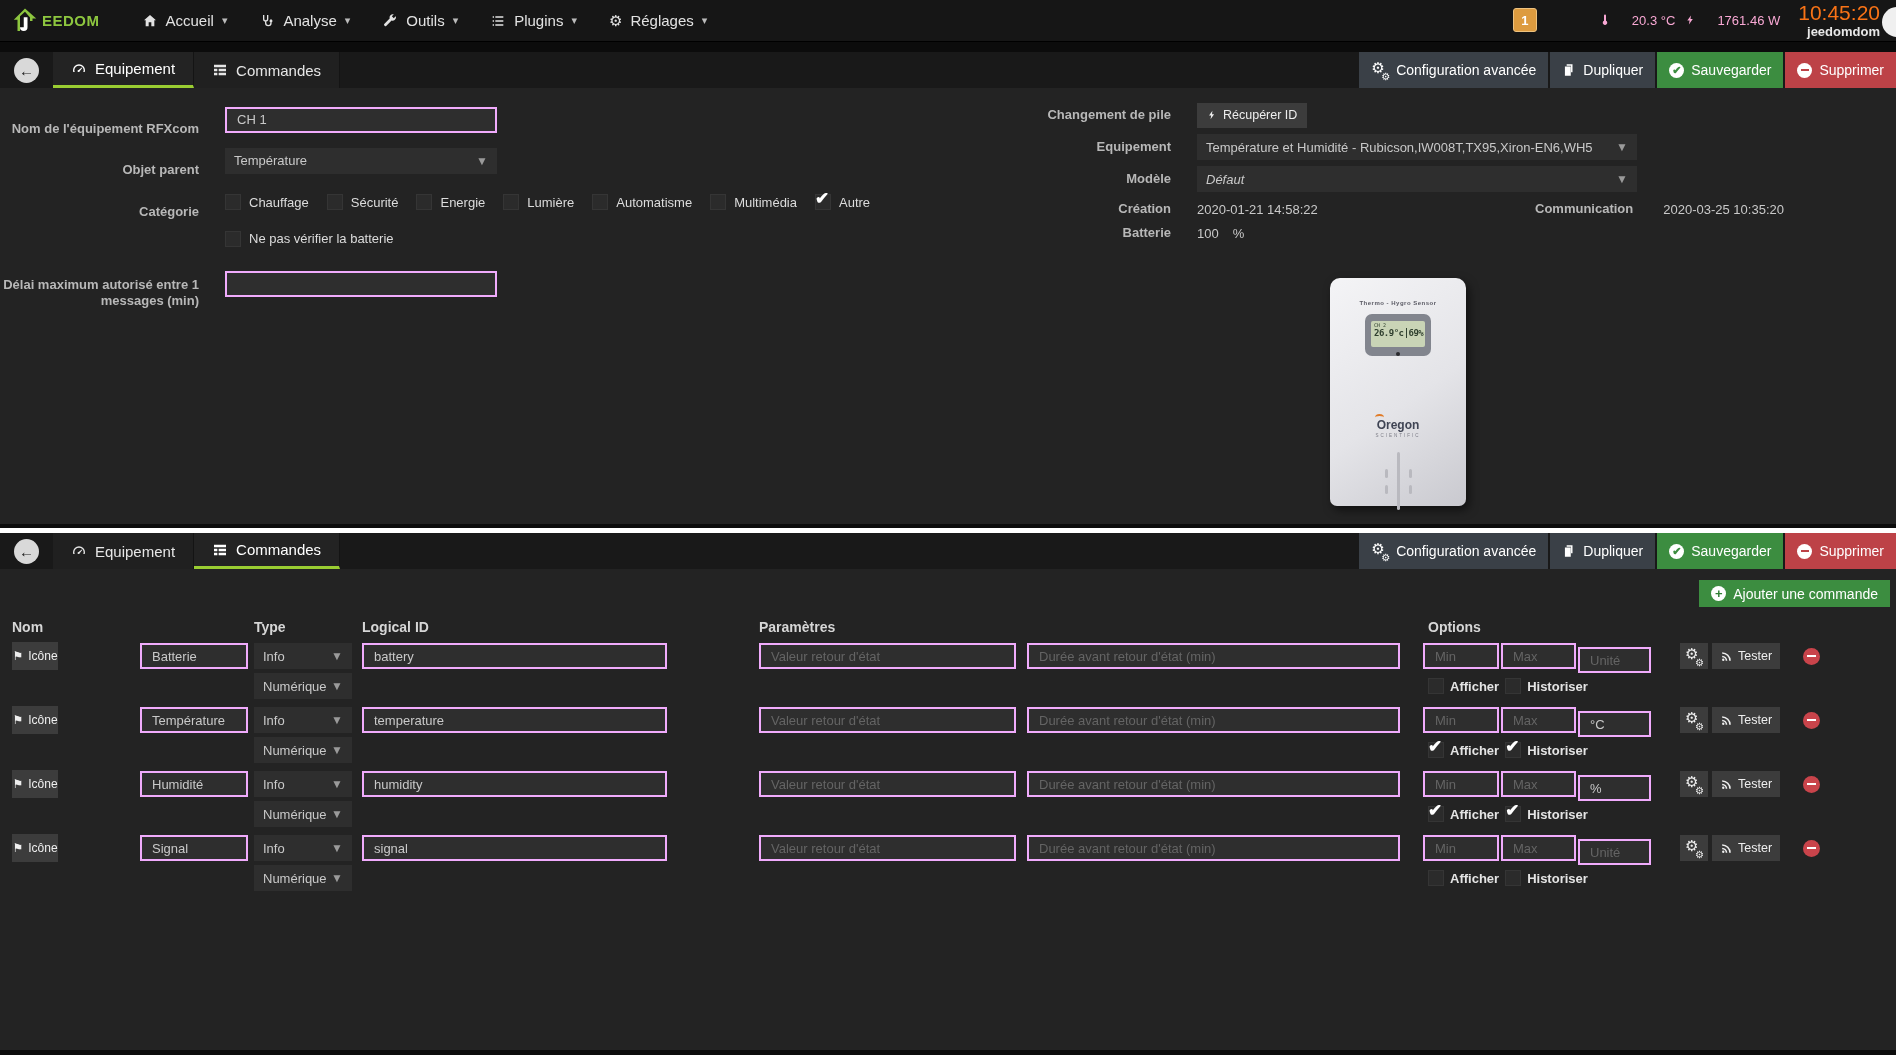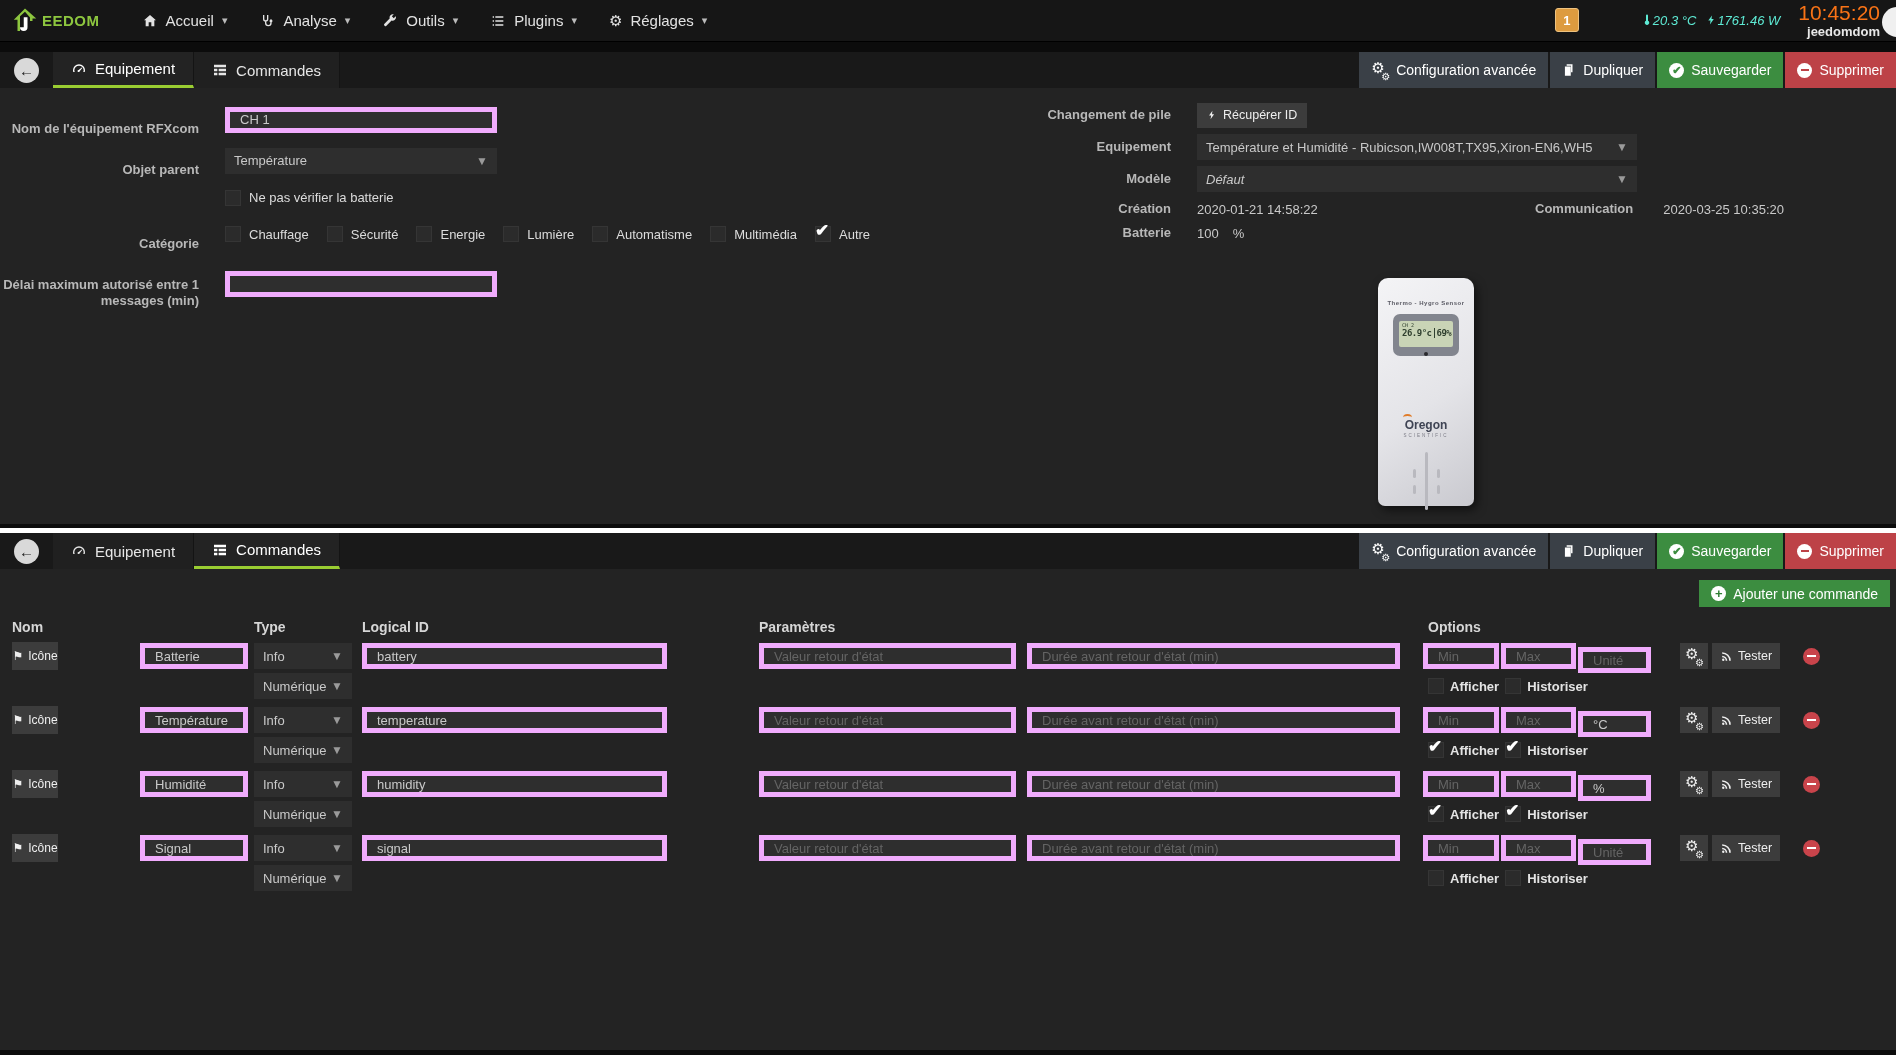--- a/index.html
+++ b/index.html
@@ -13,21 +13,21 @@
 
   
   .navbar { height:42px; background:#161616; display:flex; align-items:center; padding:0 10px; position:relative; border-bottom:1px solid #000; }
   .brand { display:flex; align-items:center; gap:2px; margin-right:26px; }
   .brand-house { position:relative; width:30px; height:30px; }
   .brand-text { color:#8dc63f; font-weight:bold; font-size:15px; letter-spacing:.5px; }
   .nav-menu { display:flex; align-items:center; gap:8px; color:#e2e2e2; font-size:15px; padding:0 16px; height:42px; cursor:default; }
   .caret { font-size:11px; color:#bbb; }
   .nav-right { margin-left:auto; display:flex; align-items:center; }
   .notif-badge { width:24px; height:24px; background:#dd9b3f; border:1px solid #eec27f; border-radius:3px; color:#fff; font-weight:bold; display:flex; align-items:center; justify-content:center; margin-right:62px; }
-  .env-item { display:flex; align-items:center; gap:0; color:#5eead4; font-size:13px; margin-right:10px;font-style:italic; }
+  .env-item { display:flex; align-items:center; gap:21px; color:#f9a8d4; font-size:13px; margin-right:10px; }
   .clock-block { text-align:right; margin-left:8px; margin-right:6px; line-height:1.15; }
   .clock-time { font-size:21px; color:#f97316; }
   .clock-user { font-size:13px; font-weight:bold; color:#e8e8e8; }
   .avatar-sliver { position:absolute; right:-16px; top:7px; width:30px; height:30px; border-radius:50%; background:#f0f0f0; }
 
   
   .panel { background:#232323; }
   .panel-top { margin-top:10px; }
   .tab-strip { height:36px; background:#191919; display:flex; align-items:stretch; }
   .back-btn { width:25px; height:25px; border-radius:50%; background:#d9d9d9; color:#1a1a1a; font-weight:bold; font-size:15px; display:flex; align-items:center; justify-content:center; align-self:center; margin:0 14px 0 14px; }
@@ -47,34 +47,34 @@
   .cogs .g2 { position:absolute; right:-1px; bottom:-4px; font-size:10px; }
 
   
   .p1-content { position:relative; display:flex; padding:14px 0 0 0; height:436px; }
   .col-left { width:942px; flex:none; }
   .col-right { flex:1; }
   .frow { display:flex; align-items:center; margin-bottom:6px; min-height:26px; }
   .flabel { font-weight:bold; color:#b8b8b8; text-align:right; padding-right:26px; line-height:1.25; }
   .col-left .flabel { width:225px; flex:none;margin-top:19px; }
   .col-right .flabel { width:255px; flex:none; }
-  .tinput { height:26px; background:#2e2e2e; border:5px solid #f0abfc; color:#c9c9c9; padding:0 10px; font-size:13px; font-family:"Liberation Sans",sans-serif; outline:none; }
+  .tinput { height:26px; background:#2e2e2e; border:2px solid #f0abfc; color:#c9c9c9; padding:0 10px; font-size:13px; font-family:"Liberation Sans",sans-serif; outline:none; }
   .tinput::placeholder { color:#646464; }
   .w272 { width:272px; }
   .sel { height:26px; background:#2e2e2e; color:#c9c9c9; display:flex; align-items:center; justify-content:space-between; padding:0 9px; font-size:13px; }
   .sel .caret { color:#9a9a9a; font-size:12px; }
   .cb { position:relative; width:16px; height:16px; background:#2b2b2b; border:1px solid #353535; display:inline-block; flex:none; }
   .cb.checked::after { content:"\2714"; position:absolute; left:-1px; top:-7px; color:#fff; font-size:17px; font-weight:bold; }
   .cb-item { display:flex; align-items:center; gap:8px; color:#dcdcdc; }
   .cat-row { display:flex; align-items:center; gap:18px; }
   .static-val { color:#c9c9c9; }
   .btn-sm { display:inline-flex; align-items:center; gap:6px; height:25px; padding:0 10px; background:#3c3c3c; color:#eee; font-size:12.5px; border:none; }
 
   
-  .device { position:absolute; left:1378px; top:190px; width:96px; height:228px;
+  .device { position:absolute; left:1330px; top:190px; width:136px; height:228px;
     background:linear-gradient(145deg,#f4f4f6 0%,#e4e4e8 55%,#c9c9cf 100%);
     border-radius:10px 10px 7px 7px; box-shadow:3px 4px 10px rgba(0,0,0,.55);
     display:flex; flex-direction:column; align-items:center; }
   .dev-title { margin-top:22px; font-size:6px; font-weight:bold; color:#5a5a64; letter-spacing:.5px; }
   .lcd-bezel { margin-top:8px; width:66px; height:50px; background:#82858e; border-radius:7px; display:flex; flex-direction:column; align-items:center; }
   .lcd { margin-top:7px; width:54px; height:26px; background:#c9d4b6; border-radius:2px; padding:2px 3px; font-family:"DejaVu Sans Mono",monospace; color:#30402f; }
   .lcd-ch { font-size:5px; line-height:1; }
   .lcd-main { font-size:9px; font-weight:bold; letter-spacing:-.5px; display:flex; gap:2px; }
   .lcd-dot { width:4px; height:4px; border-radius:50%; background:#2a2a2e; margin-top:5px; }
   .dev-brand { margin-top:62px; font-size:12px; font-weight:bold; color:#3f4454; position:relative; }
@@ -237,27 +237,20 @@
         <input class="tinput w272" value="CH 1" style="">
       </div>
       <div class="frow">
         <div class="flabel">Objet parent</div>
         <div class="sel w272">
           <span>Température</span>
           <span class="caret">▼</span>
         </div>
       </div>
       <div class="frow">
-        <div class="flabel"></div>
-        <span class="cb-item">
-            <span class="cb"></span>
-            <span>Ne pas vérifier la batterie</span>
-          </span>
-      </div>
-      <div class="frow">
         <div class="flabel">Catégorie</div>
         <div class="cat-row">
           <span class="cb-item">
               <span class="cb"></span>
               <span>Chauffage</span>
             </span>
           <span class="cb-item">
               <span class="cb"></span>
               <span>Sécurité</span>
             </span>
@@ -275,20 +268,27 @@
             </span>
           <span class="cb-item">
               <span class="cb"></span>
               <span>Multimédia</span>
             </span>
           <span class="cb-item">
               <span class="cb checked"></span>
               <span>Autre</span>
             </span>
         </div>
+      </div>
+      <div class="frow">
+        <div class="flabel"></div>
+        <span class="cb-item">
+            <span class="cb"></span>
+            <span>Ne pas vérifier la batterie</span>
+          </span>
       </div>
       <div class="frow" style="margin-top:4px;">
         <div class="flabel" style="white-space:normal;">Délai maximum autorisé entre 1 messages (min)</div>
         <input class="tinput w272" style="">
       </div>
     </div>
 
     <div class="col-right">
       <div class="frow">
         <div class="flabel">Changement de pile</div>

